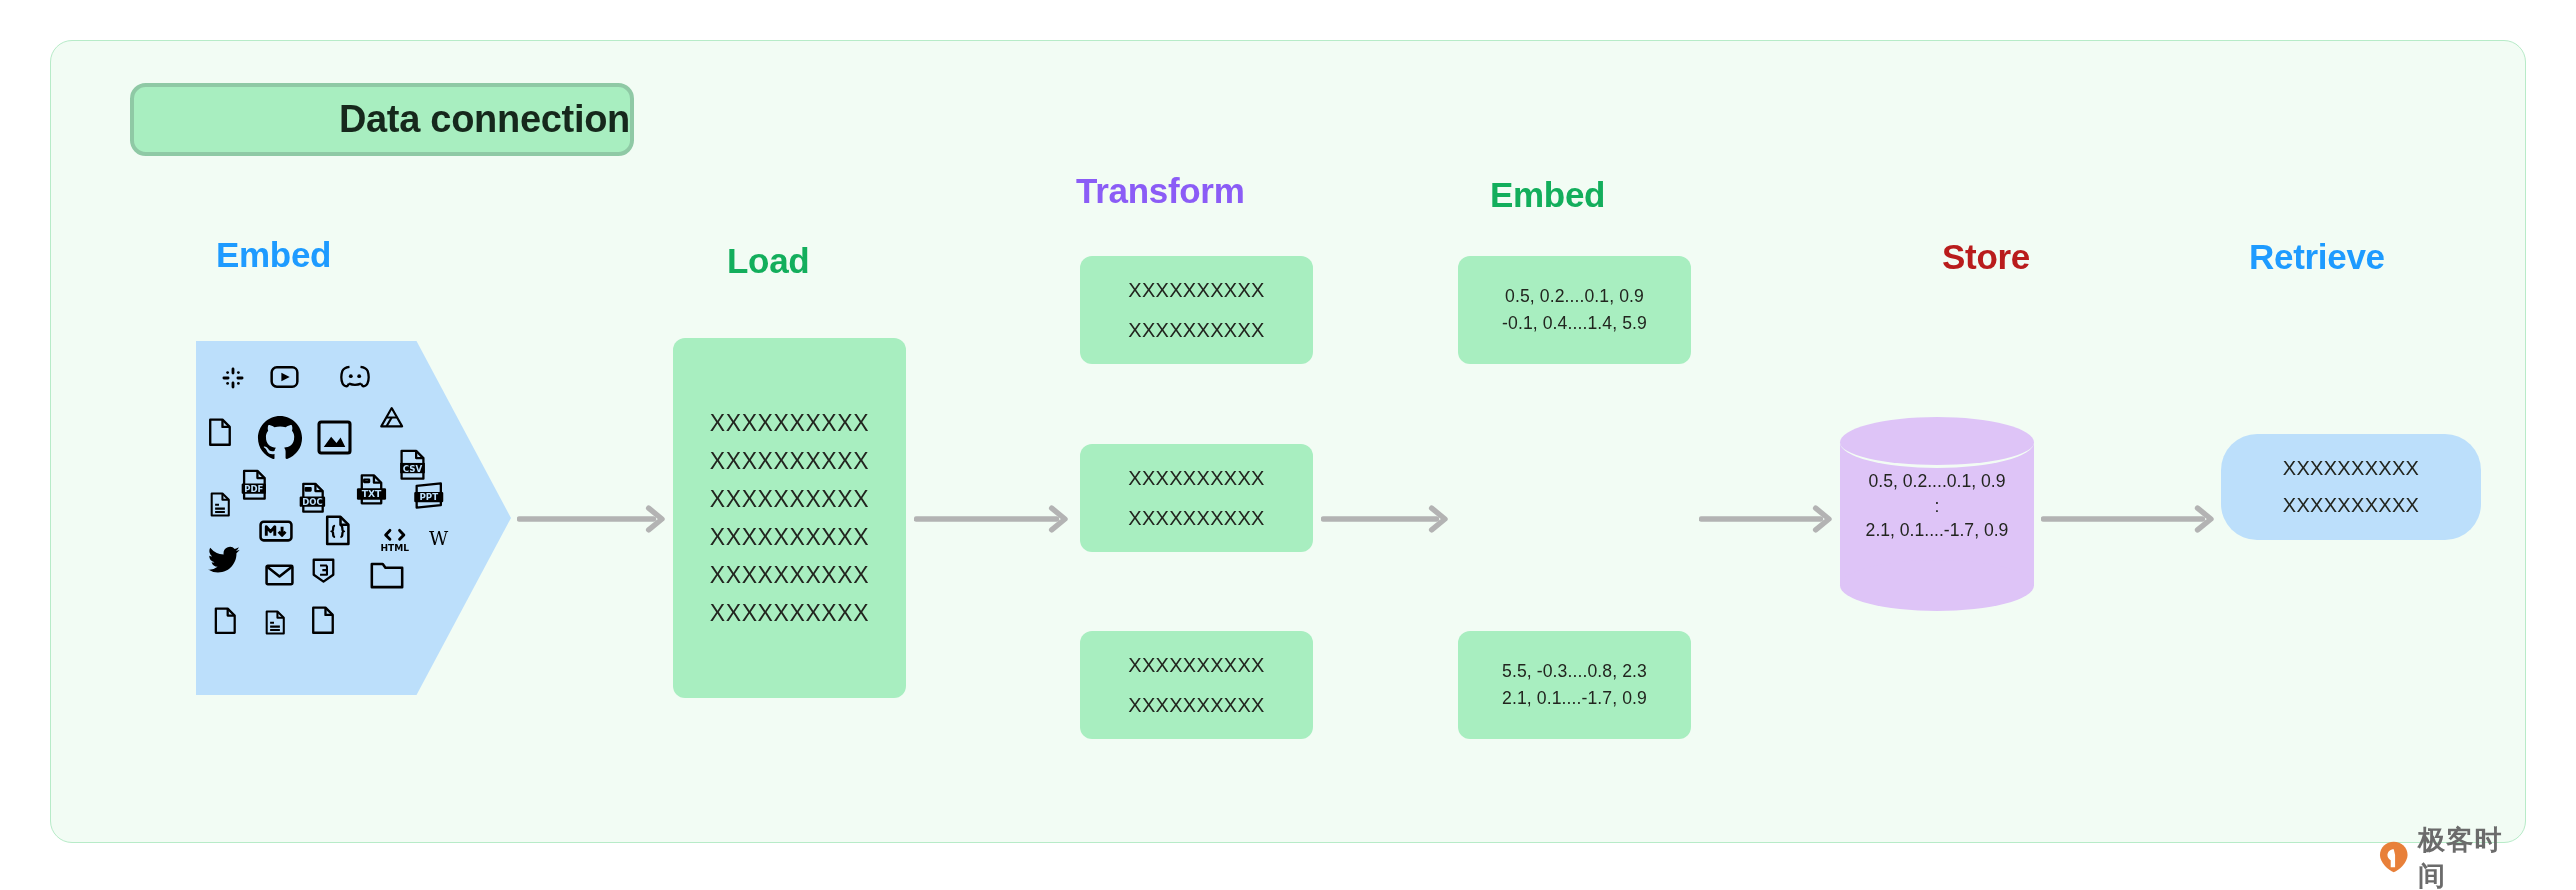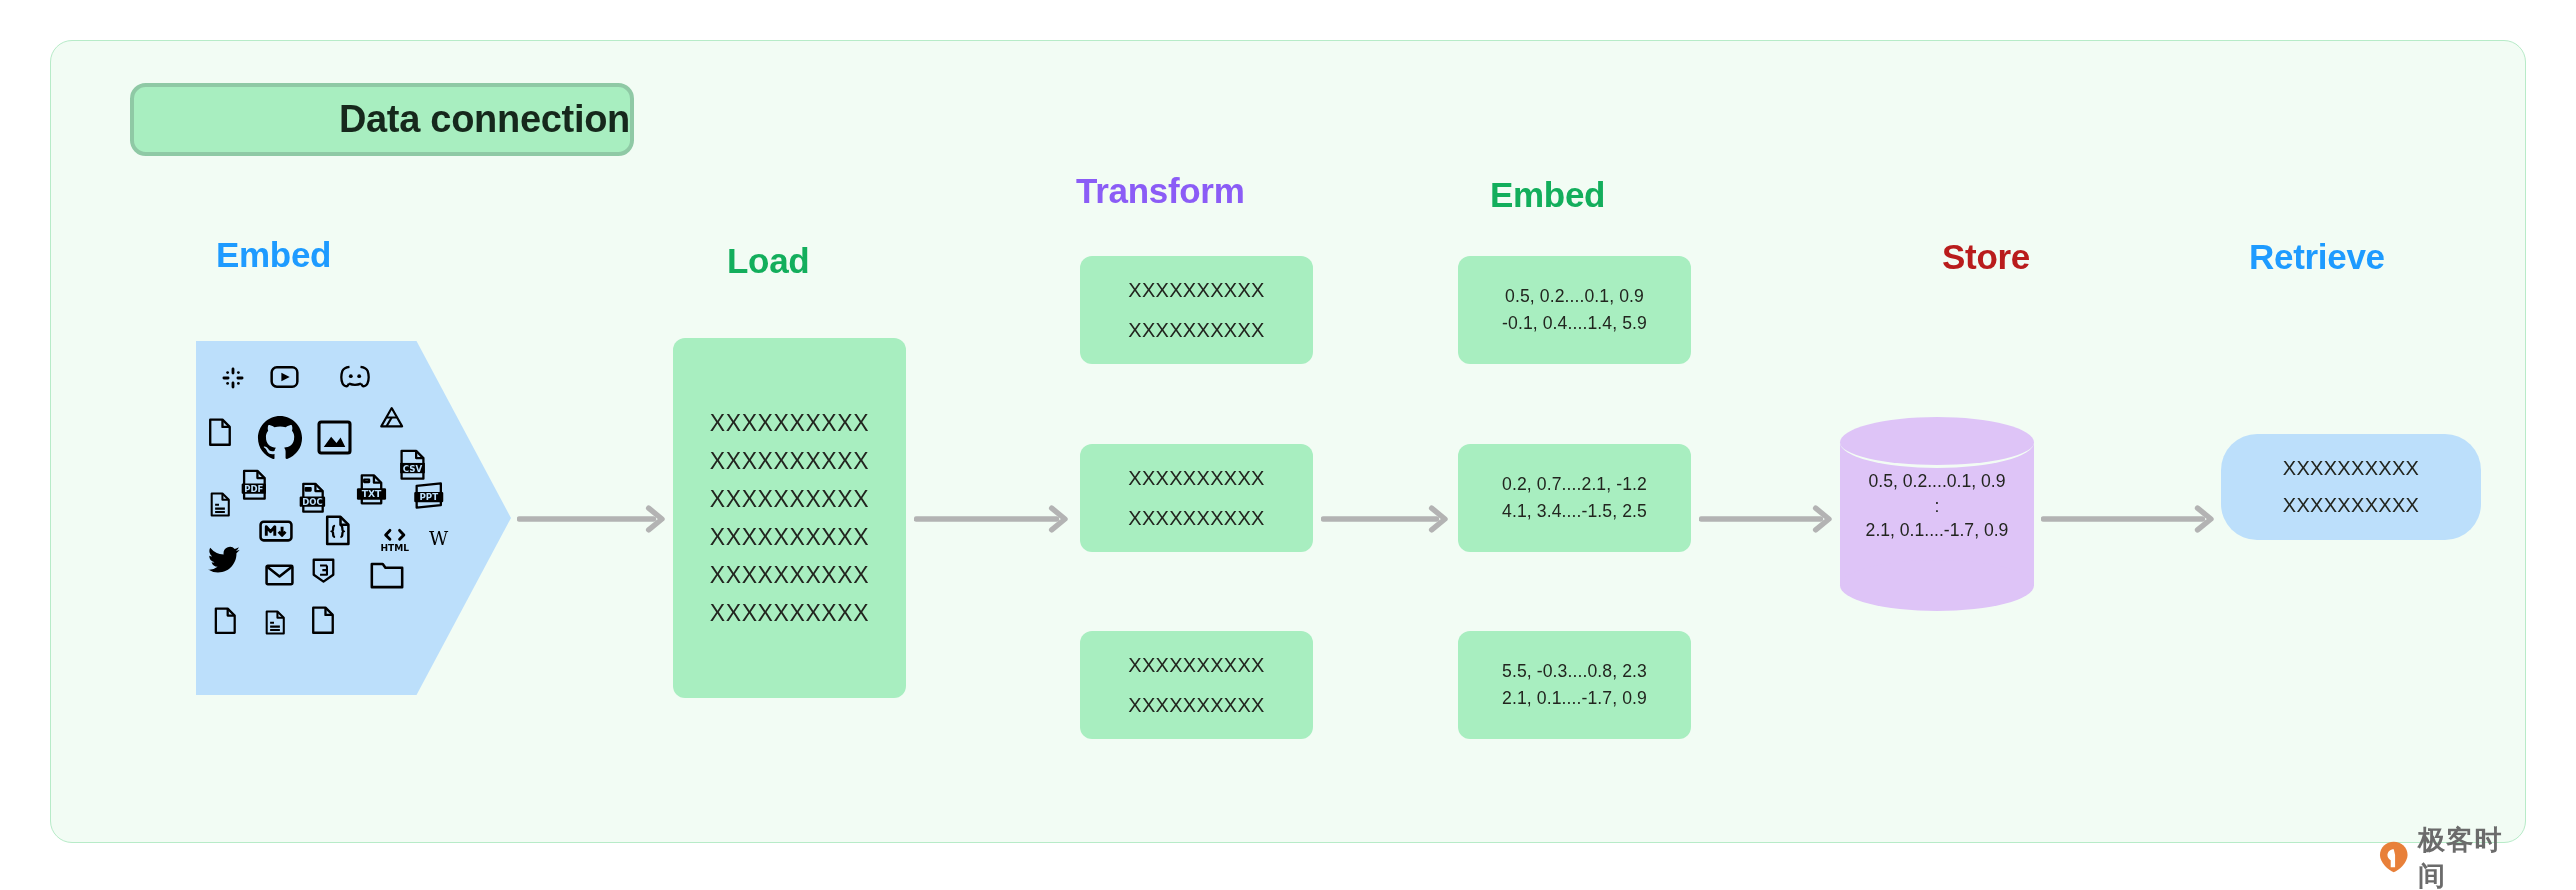--- a/index.html
+++ b/index.html
@@ -450,24 +450,20 @@
   </div>
   <div class="green-card transform-box" id="transform-box-2">
     <span class="card-line">XXXXXXXXXX</span>
     <span class="card-line">XXXXXXXXXX</span>
   </div>
 
   <div class="green-card embed-box" id="embed-box-0">
     <span class="card-line">0.5, 0.2....0.1, 0.9</span>
     <span class="card-line">-0.1, 0.4....1.4, 5.9</span>
   </div>
-  <div class="green-card embed-box" id="embed-box-1">
-    <span class="card-line">0.2, 0.7....2.1, -1.2</span>
-    <span class="card-line">4.1, 3.4....-1.5, 2.5</span>
-  </div>
   <div class="green-card embed-box" id="embed-box-2">
     <span class="card-line">5.5, -0.3....0.8, 2.3</span>
     <span class="card-line">2.1, 0.1....-1.7, 0.9</span>
   </div>
 
   <div id="store-cylinder">
     <div class="cyl-body"></div>
     <div class="cyl-bottom"></div>
     <div class="cyl-top"></div>
     <div class="cyl-text">

